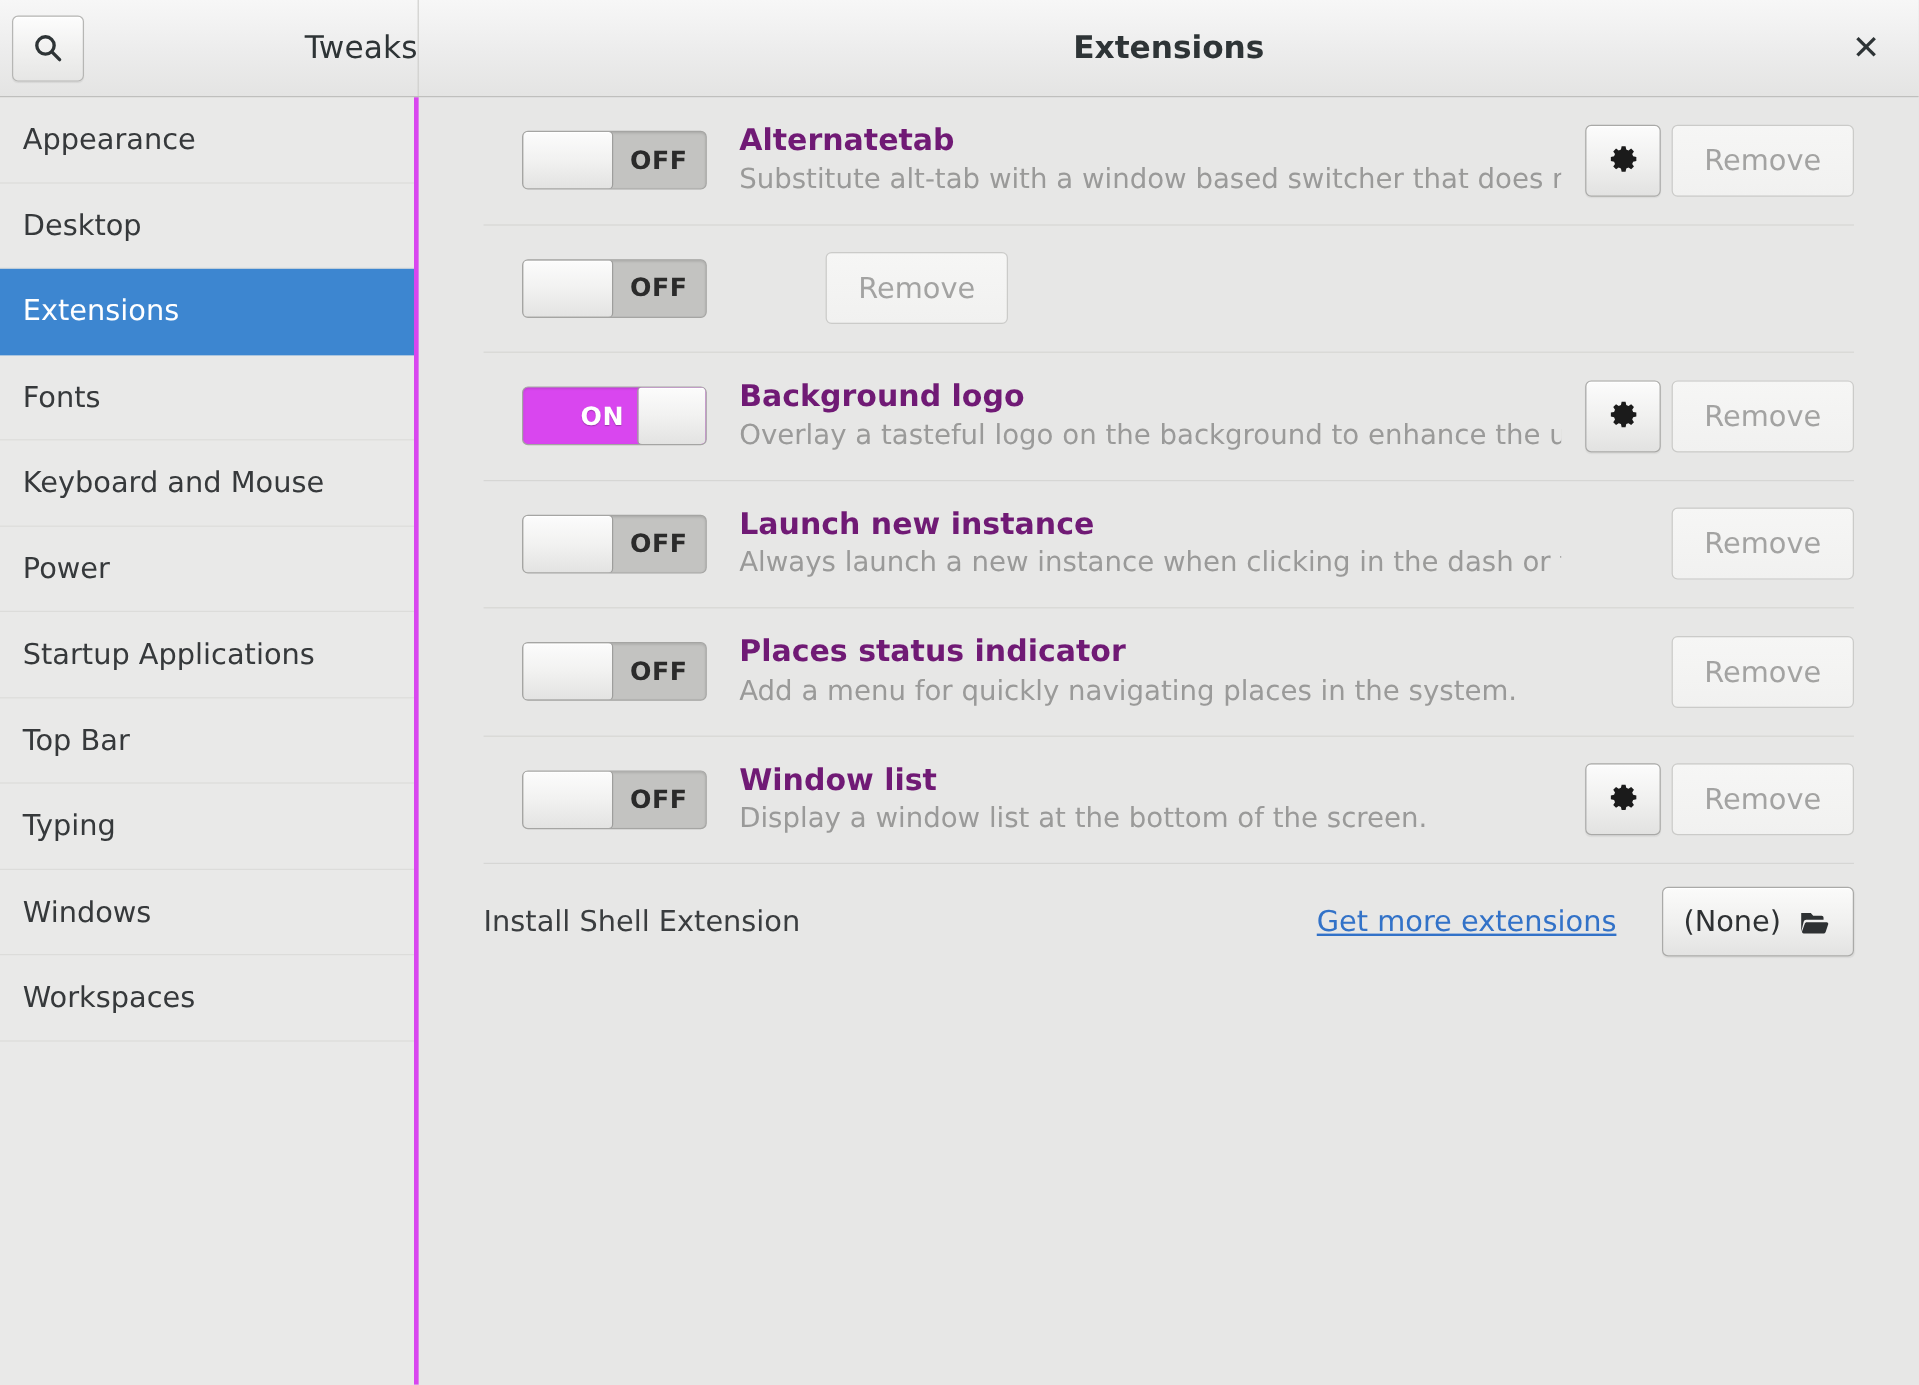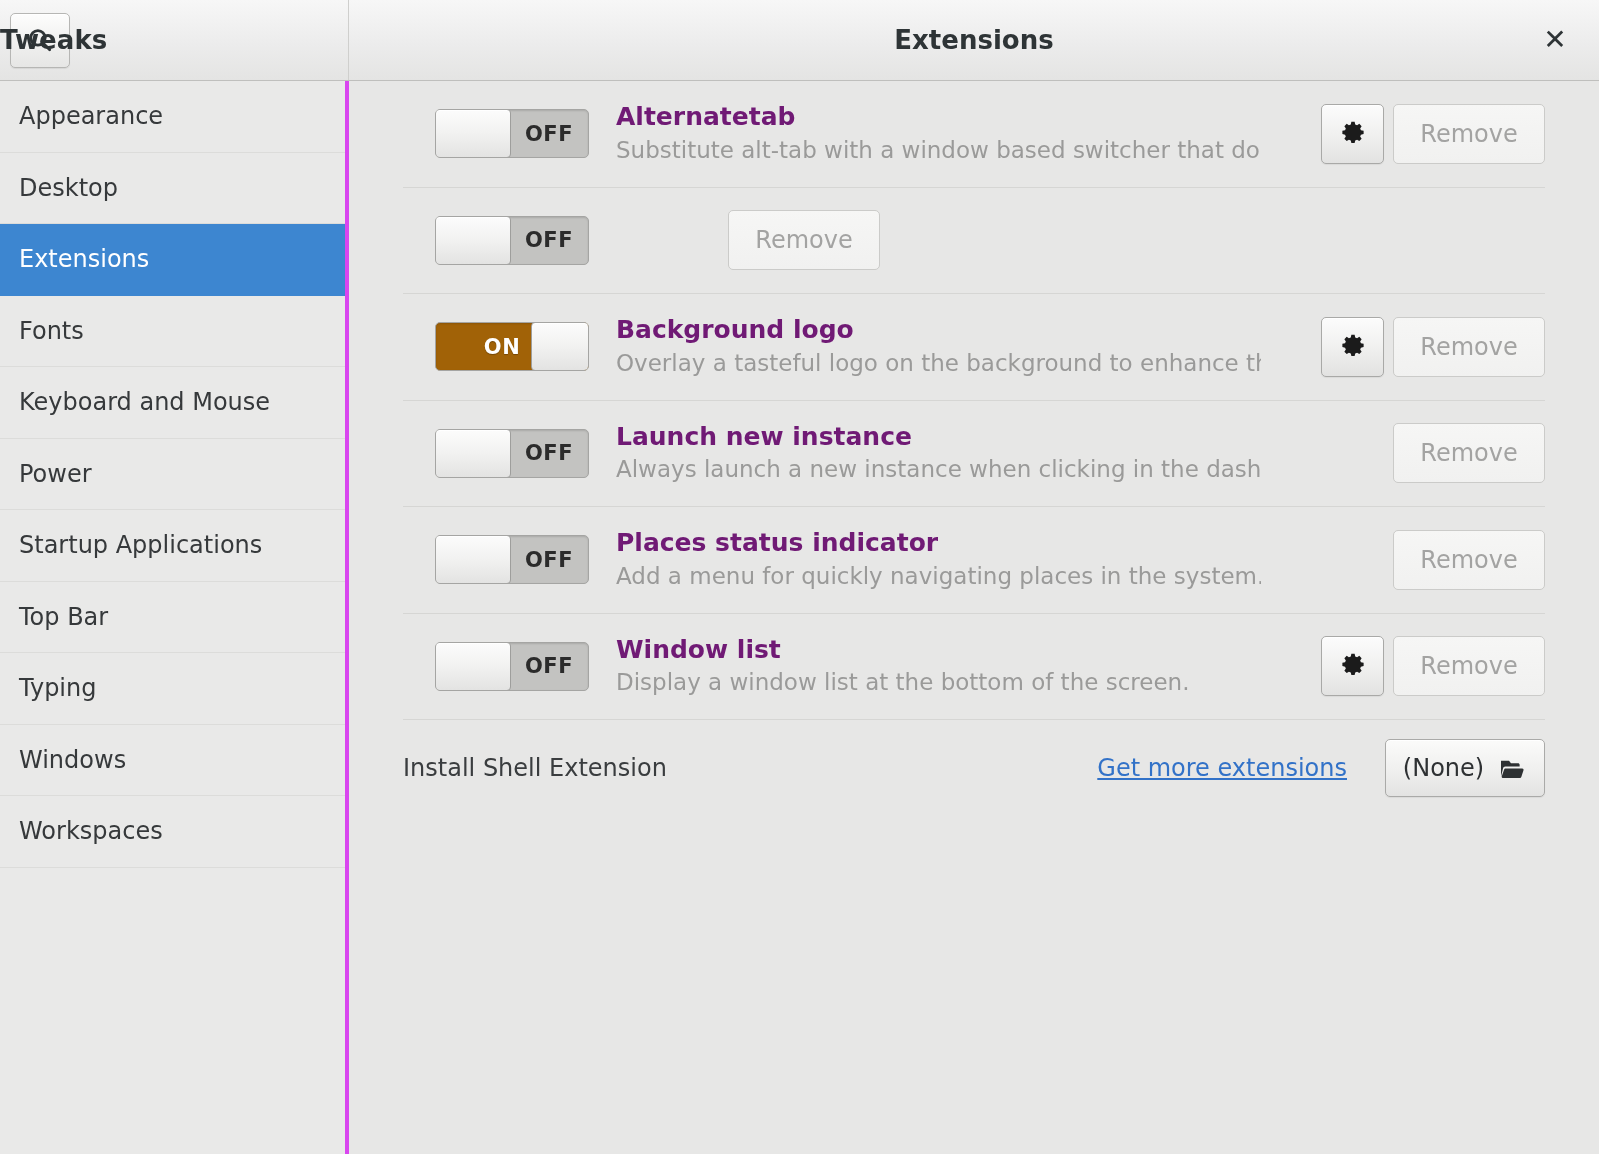--- a/index.html
+++ b/index.html
@@ -51,23 +51,23 @@
     box-shadow: 0 1px 1px rgba(0,0,0,0.07), inset 0 1px 0 #ffffff;
     display: flex;
     align-items: center;
     justify-content: center;
     cursor: pointer;
   }
 
   .app-title {
     position: absolute;
     left: 0; right: 0;
-    text-align: left;
+    text-align: right;
     font-size: 26px;
-    font-weight: 700;
+    font-weight: 400;
     color: #2e3436;
     letter-spacing: 0.1px;
     pointer-events: none;
   }
 
   .titlebar-right {
     flex: 1 1 auto;
     display: flex;
     align-items: center;
     position: relative;
@@ -183,21 +183,21 @@
     background: linear-gradient(to bottom, #fcfcfc 0%, #f2f2f1 48%, #e3e3e2 100%);
     border: 1px solid #9e9e9c;
     border-radius: 4px;
     box-shadow: inset 0 1px 0 #ffffff;
     margin: -1px;
     z-index: 2;
   }
   .switch.off { background: #c3c3c1; }
   .switch.off .track-label { color: #2b2b2b; order: 2; }
   .switch.off .knob { order: 1; }
-  .switch.on { background: #a16207; padding-left: 36px; }
+  .switch.on { background: #d946ef; padding-left: 36px; }
   .switch.on .track-label {
     color: #ffffff;
     order: 1;
     text-shadow: 0 1px 1px rgba(0,0,0,0.28);
   }
   .switch.on .knob { order: 2; }
 
   .ext-info {
     flex: 1 1 auto;
     min-width: 0;
@@ -217,21 +217,20 @@
     margin-top: 3px;
     white-space: nowrap;
     overflow: hidden;
   }
 
   .ext-actions {
     flex: 0 0 auto;
     display: flex;
     align-items: flex-start;
     gap: 9px;
-    margin-left: 40px;
   }
 
   .gear-button {
     width: 63px;
     height: 60px;
     border: 1px solid #a9a9a7;
     border-radius: 5px;
     background: linear-gradient(to bottom, #fcfcfc 0%, #f0f0ef 52%, #e2e2e1 100%);
     box-shadow: inset 0 1px 0 #ffffff, 0 1px 1px rgba(0,0,0,0.06);
     display: flex;

